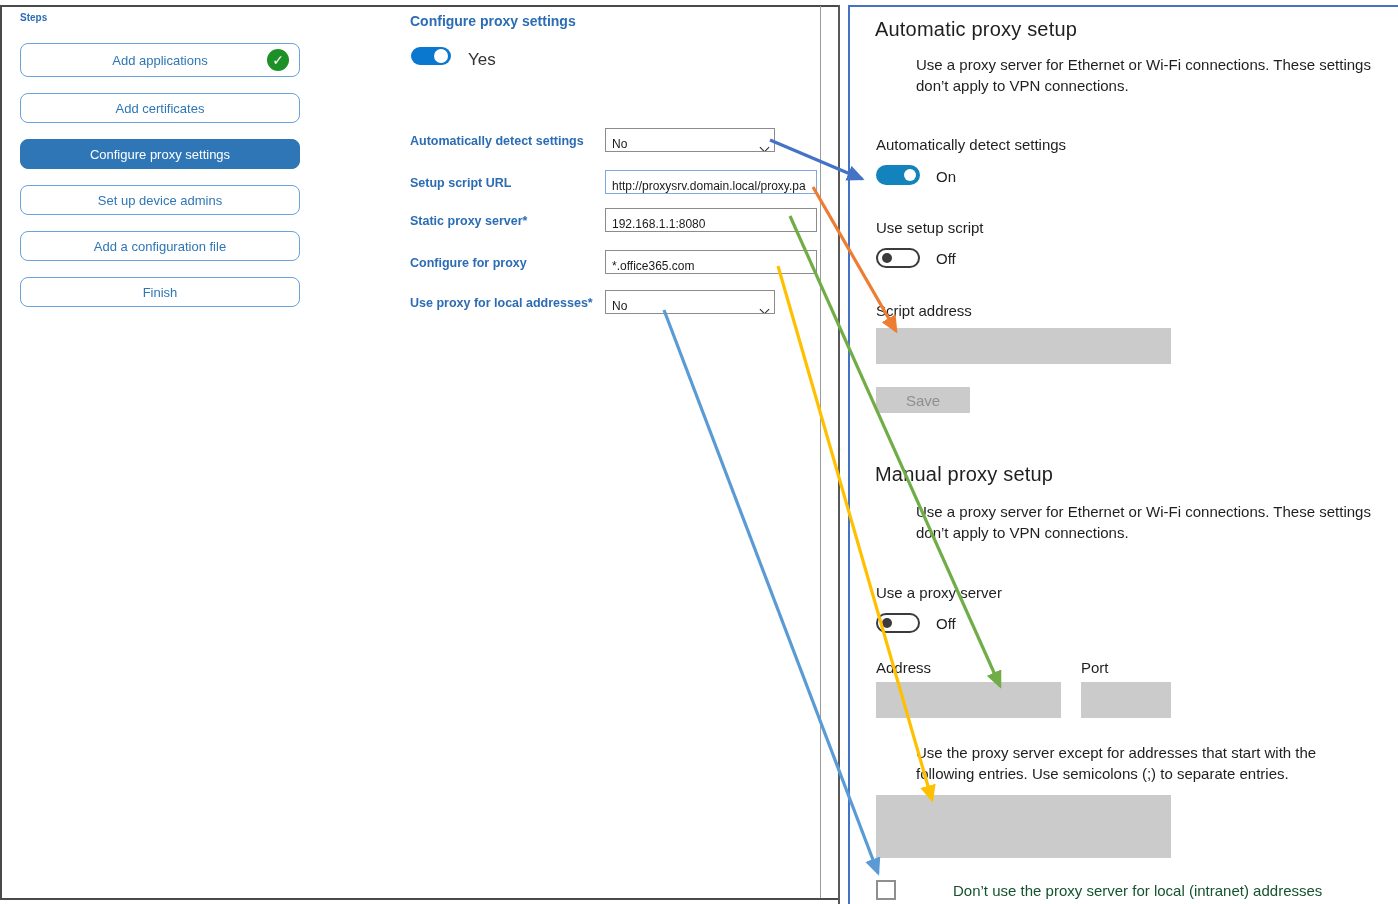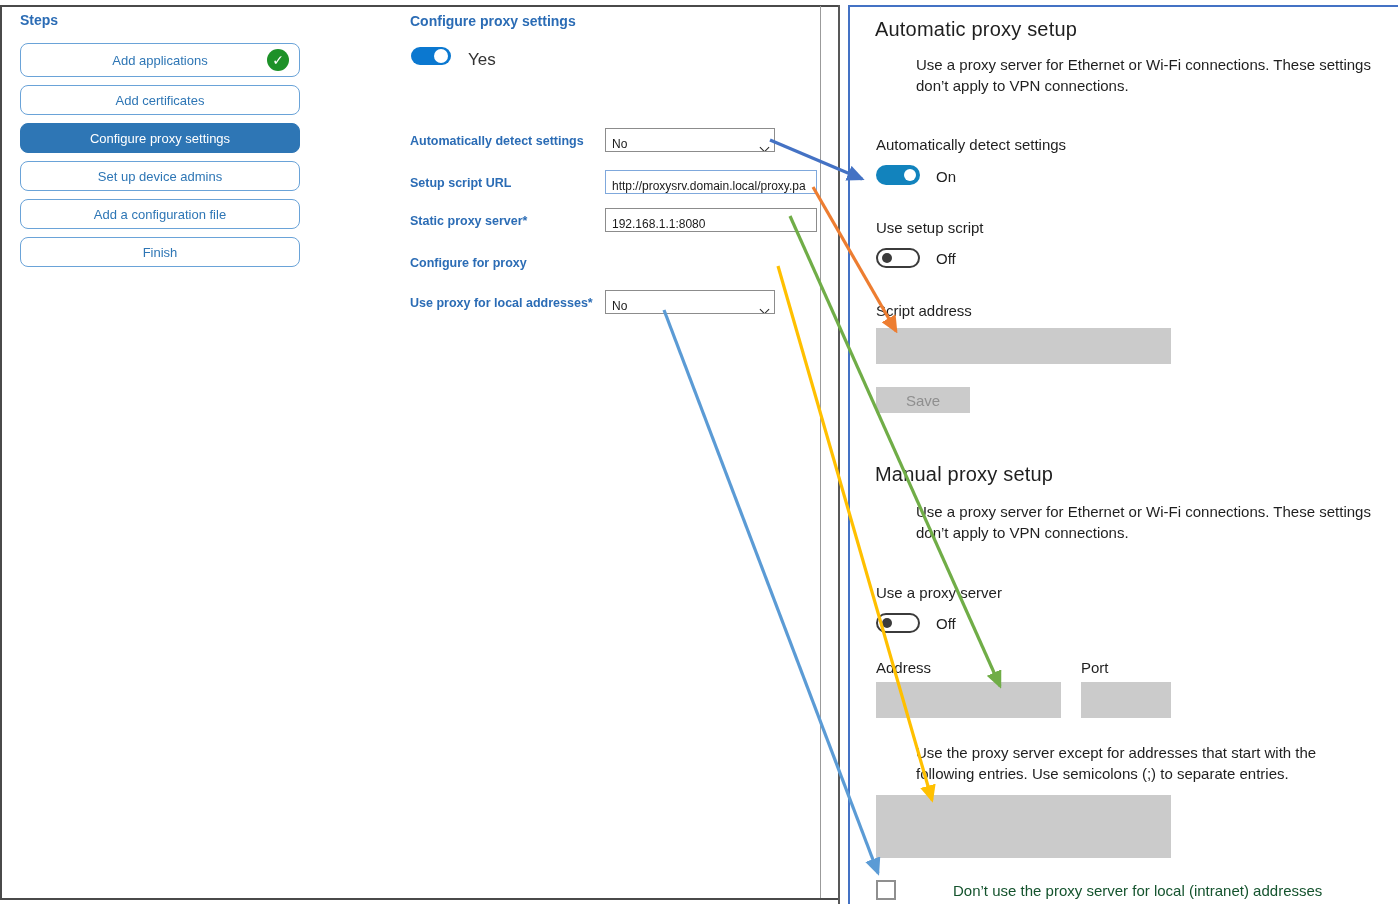--- a/index.html
+++ b/index.html
@@ -9,22 +9,22 @@
   
   .frame-line { position:absolute; background:#4a4a4a; }
   .divider-light { position:absolute; left:820px; top:6px; width:1px; height:892px; background:#9b9b9b; }
   .divider-dark  { position:absolute; left:838px; top:5px; width:2px; height:899px; background:#585858; }
 
   
   .blue-panel { position:absolute; left:848px; top:5px; width:550px; height:899px;
                 border-left:2.5px solid #4472c4; border-top:2.5px solid #4472c4; background:#fff; }
 
   
-  .sidebar-title { position:absolute; left:20px; top:12px; font-size:14px; font-weight:bold; color:#2b6cb5; }
-  .steps { position:absolute; left:20px; top:43px; width:280px; display:flex; flex-direction:column; gap:8px; }
+  .sidebar-title { position:absolute; left:20px; top:12px; font-size:10px; font-weight:bold; color:#2b6cb5; }
+  .steps { position:absolute; left:20px; top:43px; width:280px; display:flex; flex-direction:column; gap:16px; }
   .step { position:relative; height:30px; border:1.5px solid #6aa3d8; border-radius:8px; background:#fff;
           color:#2e76b5; font-size:13px; display:flex; align-items:center; justify-content:center; cursor:pointer; }
   .step.first { height:34px; }
   .step.active { background:#2e76b5; border-color:#2e76b5; color:#fff; }
   .check-badge { position:absolute; right:10px; top:50%; transform:translateY(-50%); width:22px; height:22px;
                  border-radius:50%; background:#1d9128; color:#fff; font-size:14px; font-weight:bold;
                  display:flex; align-items:center; justify-content:center; }
 
   
   .form-title { position:absolute; left:410px; top:13px; font-size:14px; font-weight:bold; color:#2b6cb5; }
@@ -110,20 +110,23 @@
   <div class="control txt focused" style="top:170px;">
     <span>http://proxysrv.domain.local/proxy.pa</span>
   </div>
 
   <div class="fld-label" style="top:214px;">Static proxy server*</div>
   <div class="control txt" style="top:208px;">
     <span>192.168.1.1:8080</span>
   </div>
 
   <div class="fld-label" style="top:256px;">Configure for proxy</div>
+  <div class="control txt" style="top:250px;">
+    <span>*.office365.com</span>
+  </div>
 
   <div class="fld-label" style="top:296px;">Use proxy for local addresses*</div>
   <div class="control sel" style="top:290px;">
     <span>No</span>
     <span class="chev"></span>
   </div>
 
   <div class="blue-panel"></div>
 
   <div class="rp-h" style="left:875px;top:18px;">Automatic proxy setup</div>

